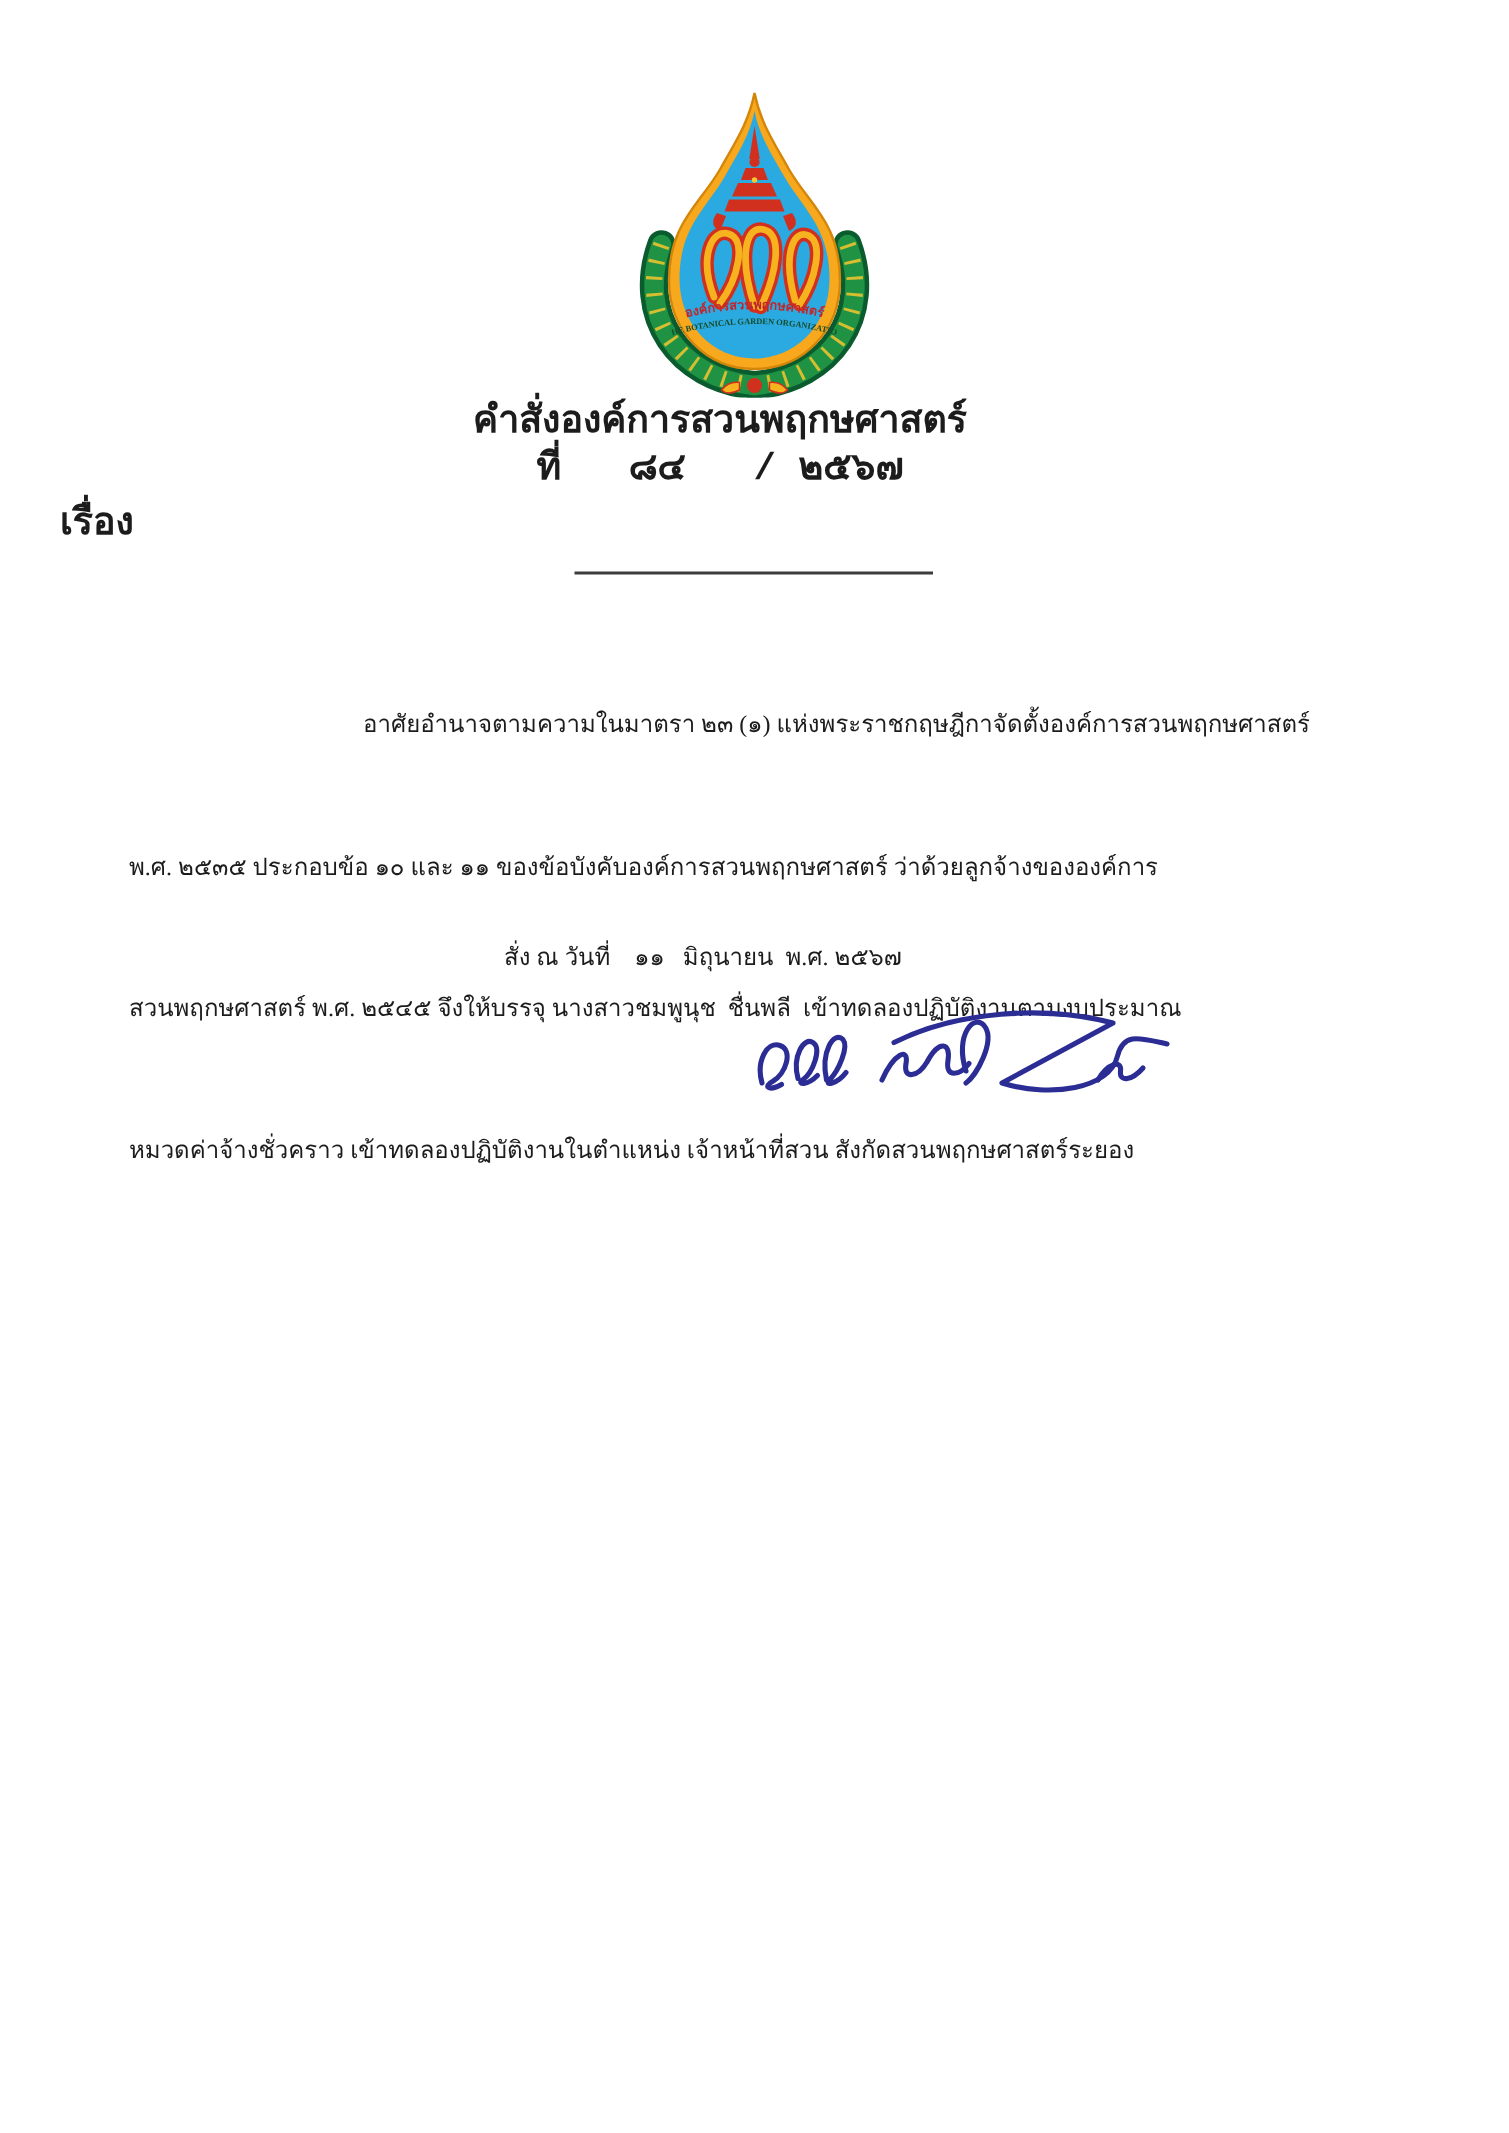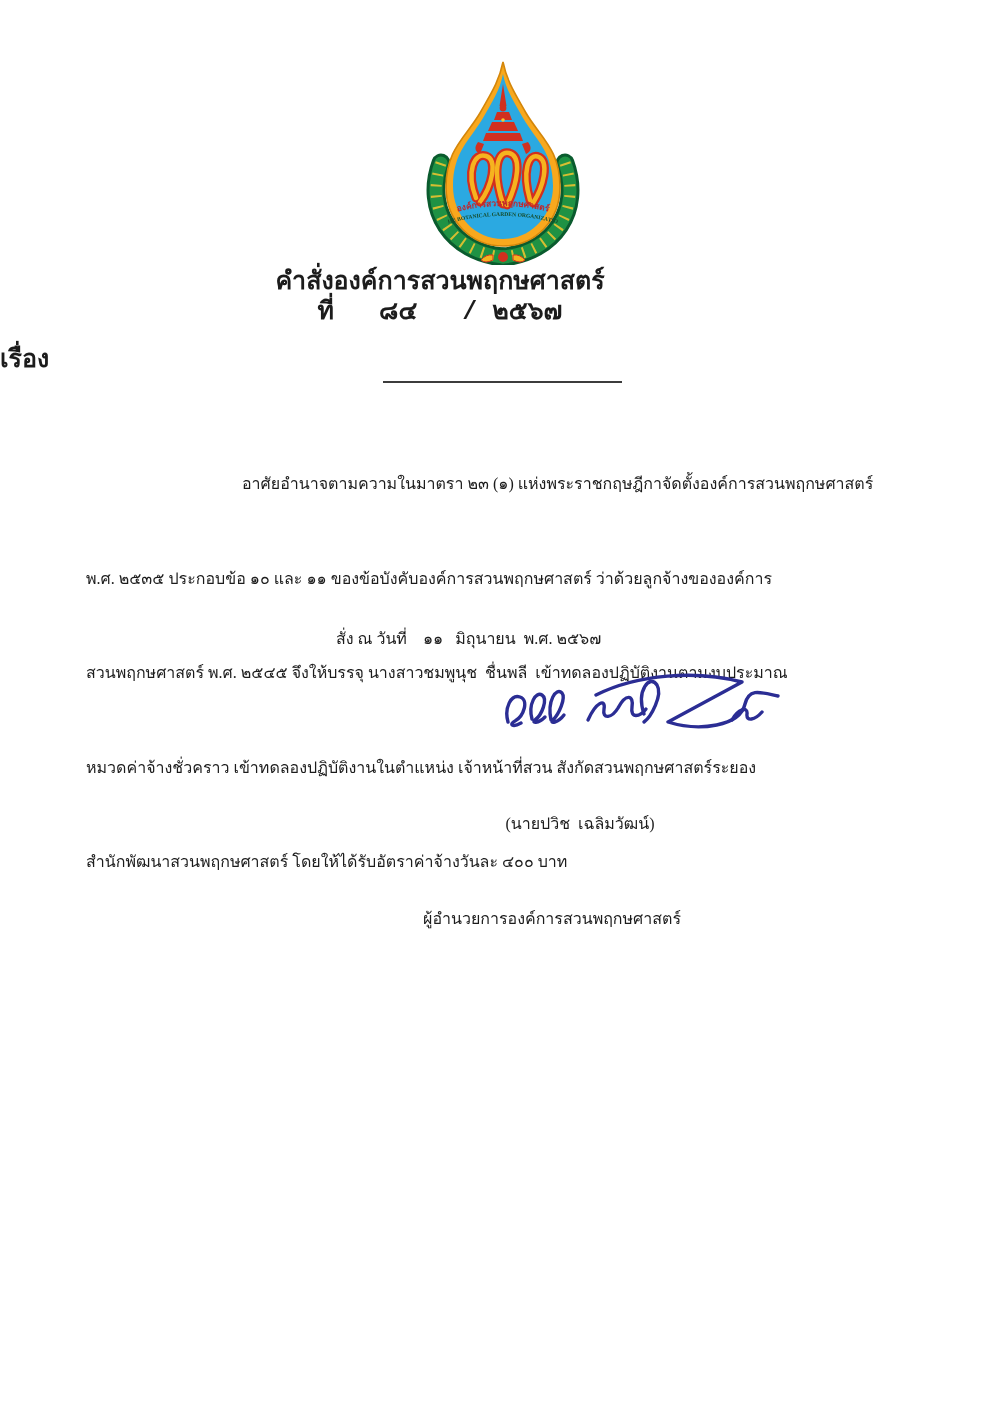--- a/index.html
+++ b/index.html
@@ -6,27 +6,27 @@
   #page {
     position: relative;
     width: 1006px;
     height: 1422px;
     background: #ffffff;
     font-family: "Liberation Serif", "DejaVu Serif", serif;
     color: #1c1c1c;
     overflow: hidden;
   }
   .abs { position: absolute; }
-  .centered { left: 0; width: 880px; text-align: center; }
+  .centered { left: 0; width: 880px; text-align: center; padding-left: 40px; }
   .ttl { font-weight: bold; font-size: 25px; line-height: 30px; white-space: pre-wrap; }
   .bodytxt { font-size: 16px; line-height: 31.5px; white-space: pre-wrap; }
   #emblem { left: 408px; top: 60px; }
   #order-title   { top: 266px; }
   #order-number  { top: 298px; font-family: Liberation Mono, monospace; }
-  #subject-line  { top: 344px; display: flex; justify-content: space-between; }
+  #subject-line  { top: 334px; display: flex; justify-content: space-between; }
   #divider { left: 383px; top: 381px; width: 239px; height: 2px; background: #3c3c3c; }
   #order-body { left: 86px; top: 405px; width: 840px; }
   #order-body .indent { padding-left: 156px; }
   #effective-line { left: 240px; top: 571px; }
   #issued-line    { left: 336px; top: 623px; }
   #signature-box  { left: 496px; top: 668px; }
   #signoff { left: 382px; top: 745px; width: 340px; text-align: center; }
   #signer-name { position: relative; left: 28px; }
 </style>
 </head>
@@ -97,35 +97,30 @@
   <div class="abs centered ttl" id="subject-line">
     <span>เรื่อง</span>
   </div>
   <div class="abs" id="divider"></div>
 
   <div class="abs bodytxt" id="order-body">
     <div class="indent">อาศัยอำนาจตามความในมาตรา ๒๓ (๑) แห่งพระราชกฤษฎีกาจัดตั้งองค์การสวนพฤกษศาสตร์</div>
     <div>พ.ศ. ๒๕๓๕ ประกอบข้อ ๑๐ และ ๑๑ ของข้อบังคับองค์การสวนพฤกษศาสตร์ ว่าด้วยลูกจ้างขององค์การ</div>
     <div>สวนพฤกษศาสตร์ พ.ศ. ๒๕๔๕ จึงให้บรรจุ นางสาวชมพูนุช  ชื่นพลี  เข้าทดลองปฏิบัติงานตามงบประมาณ</div>
     <div>หมวดค่าจ้างชั่วคราว เข้าทดลองปฏิบัติงานในตำแหน่ง เจ้าหน้าที่สวน สังกัดสวนพฤกษศาสตร์ระยอง</div>
-    <div>สำนักพัฒนาสวนพฤกษศาสตร์ โดยให้ได้รับอัตราค่าจ้างวันละ ๔๐๐ บาท</div>
   </div>
 
   <div class="abs bodytxt" id="issued-line">สั่ง ณ วันที่    ๑๑   มิถุนายน  พ.ศ. ๒๕๖๗</div>
 
   <svg id="signature-box" class="abs" width="290" height="78" viewBox="0 0 290 78">
     <g fill="none" stroke="#2B2D94" stroke-width="3.4" stroke-linecap="round" stroke-linejoin="round">
       <path d="M12 54 C 8 40 15 26 24 29 C 33 32 28 48 19 53 C 13 56 16 60 25 55"></path>
       <path d="M36 51 C 32 36 40 23 46 27 C 52 31 46 47 39 52 C 35 55 42 56 49 49"></path>
       <path d="M55 52 C 51 33 60 19 66 25 C 70 30 63 46 57 52 C 53 56 62 55 68 47"></path>
       <path d="M92 52 C 100 34 110 30 108 41 C 106 52 116 50 122 40 C 130 25 138 27 136 39 C 134 51 144 49 150 41"></path>
       <path d="M148 46 C 140 22 154 6 161 17 C 167 27 155 49 148 54"></path>
       <path d="M100 27 C 142 6 200 2 246 14 L 172 54 C 204 64 244 58 249 36 C 253 20 264 24 282 28"></path>
       <path d="M236 52 C 242 41 252 38 251 46 C 250 54 259 52 266 44"></path>
     </g>
   </svg>
 
-  <div class="abs bodytxt" id="signoff">
-    <div id="signer-name">(นายปวิช  เฉลิมวัฒน์)</div>
-    <div>ผู้อำนวยการองค์การสวนพฤกษศาสตร์</div>
-  </div>
 
 </div>
 
 </body></html>

